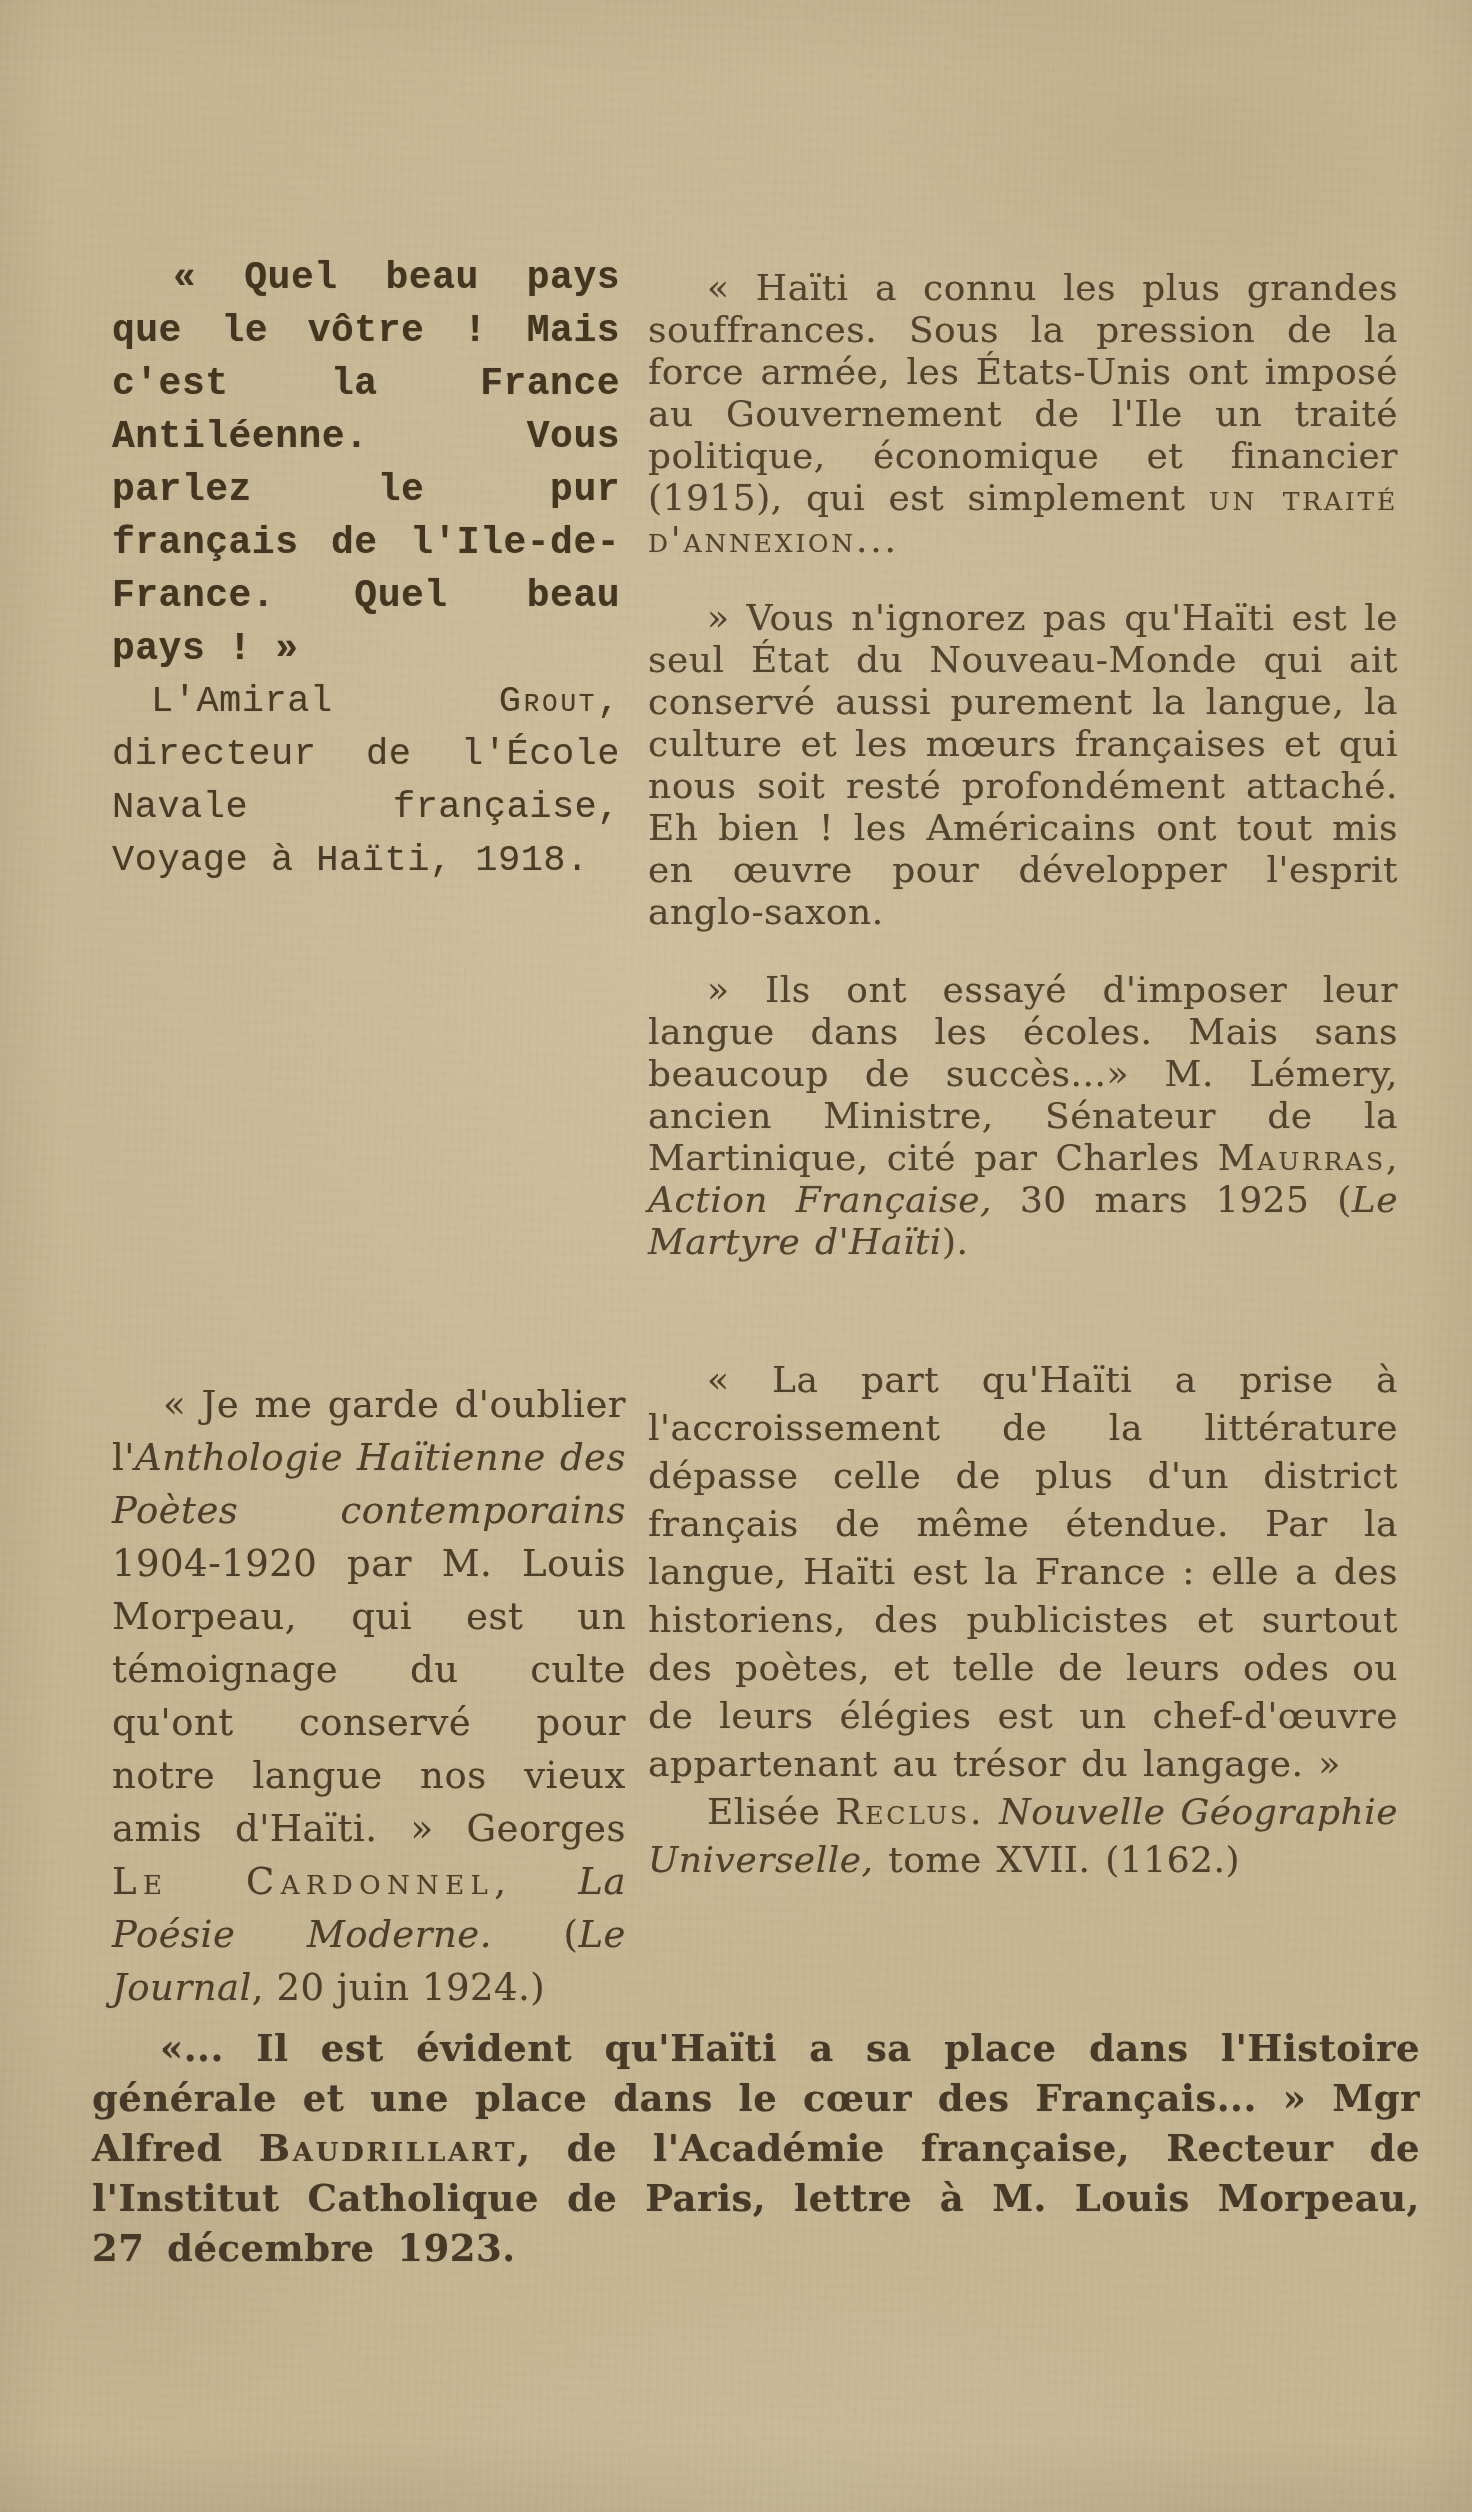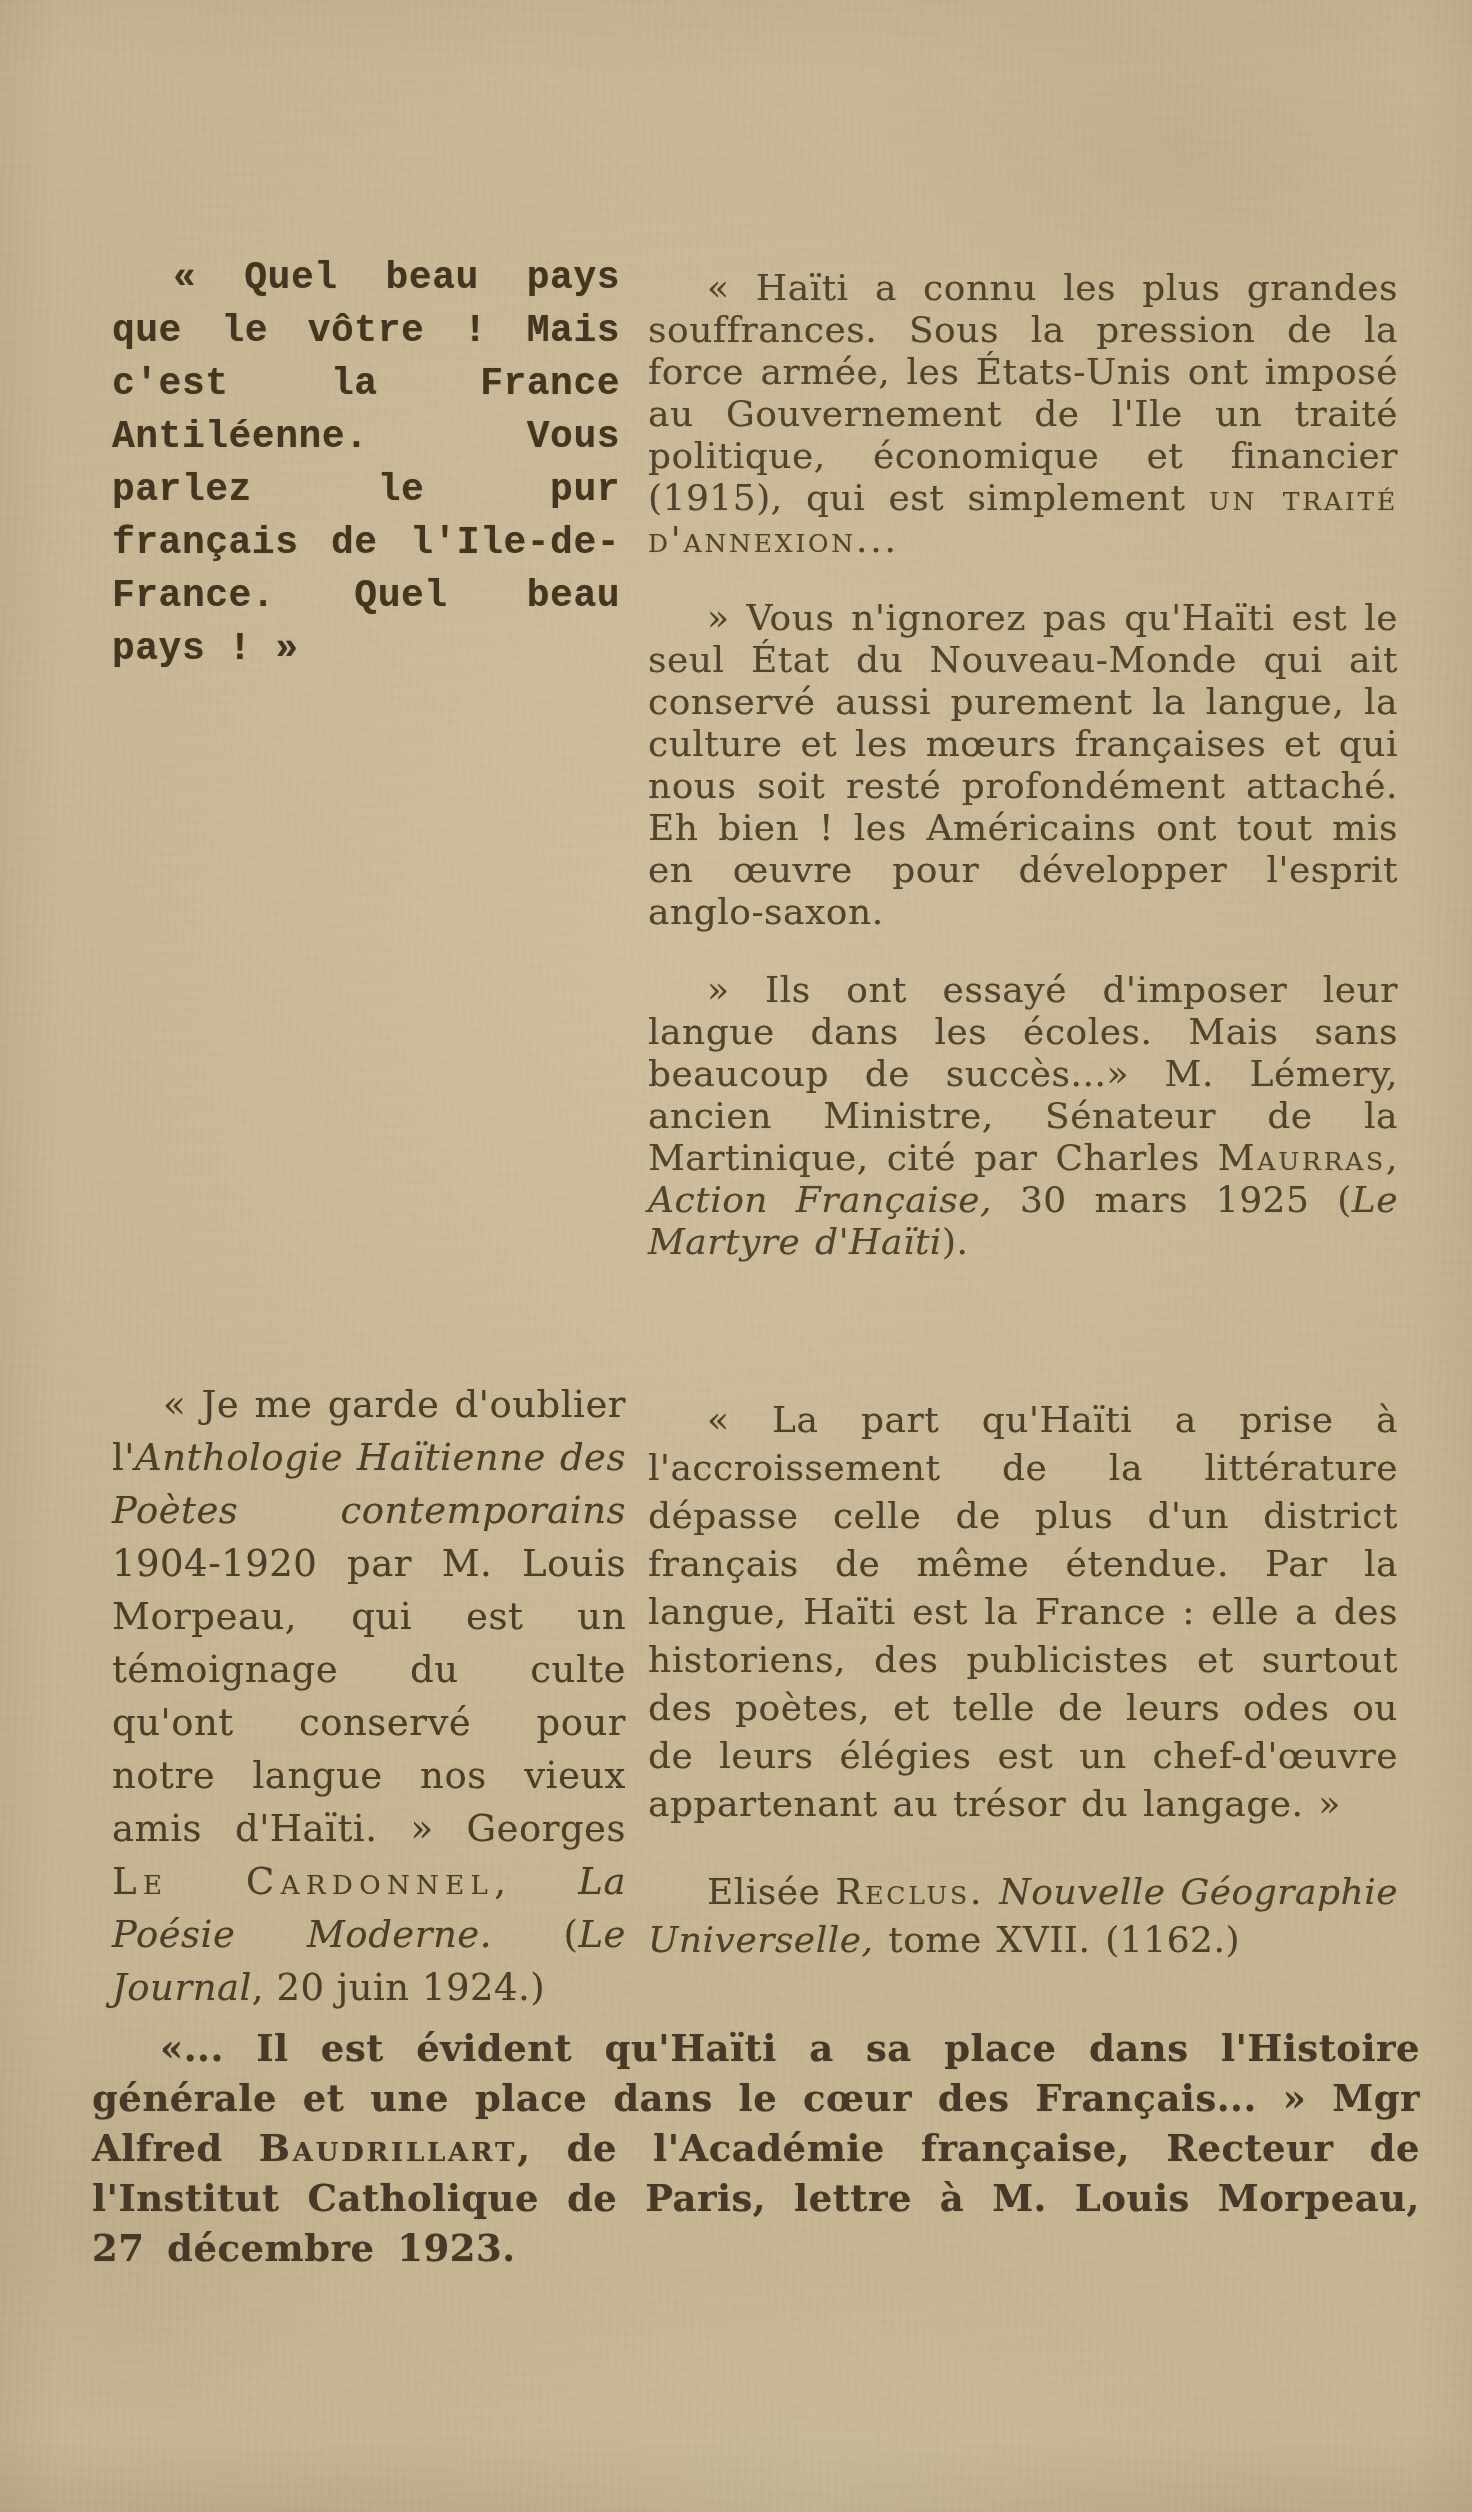--- a/index.html
+++ b/index.html
@@ -75,21 +75,20 @@
     margin-top: 36px;
   }
   .rq2 p {
     font-size: 36px;
     line-height: 48px;
     color: #4e402b;
     text-indent: 59px;
     letter-spacing: 0.5px;
     word-spacing: 2.8px;
     text-shadow: 0 0 0.9px rgba(78,64,43,0.35);
-    margin-top: 40px;
   }
   
   .footer p {
     font-size: 37px;
     line-height: 50px;
     color: #473927;
     text-indent: 68px;
     letter-spacing: 0.5px;
     word-spacing: 9.2px;
     text-shadow: 0 0 0.9px rgba(71,57,39,0.4);
@@ -106,20 +105,23 @@
   }
 </style>
 </head>
 <body>
 
 <div class="paper-grain"></div>
 
 <div class="block" style="top:251px; left:112px; width:508px;font-family:Liberation Mono, monospace;">
   <p class="lq1-quote">
     <span>« Quel beau pays que le vôtre ! Mais c'est la France Antiléenne. Vous parlez le pur français de l'Ile-de-France. Quel beau pays ! »</span>
+  </p>
+  <p class="lq1-attr">
+    <span>L'Amiral </span><span class="sc">Grout</span><span>, directeur de l'École Navale française, Voyage à Haïti, 1918.</span>
   </p>
 </div>
 
 <div class="block" style="top:1378px; left:112px; width:514px;">
   <p class="lq2">
     <span>« Je me garde d'oublier l'</span><span class="it">Anthologie Haïtienne des Poètes contemporains</span><span> 1904-1920 par M. Louis Morpeau, qui est un témoignage du culte qu'ont conservé pour notre langue nos vieux amis d'Haïti. » Georges </span><span class="sc-wide">Le Cardonnel</span><span>, </span><span class="it">La Poésie Moderne.</span><span> (</span><span class="it">Le Journal</span><span>, 20 juin 1924.)</span>
   </p>
 </div>
 
 <div class="block rq1" style="top:231px; left:648px; width:750px;">

